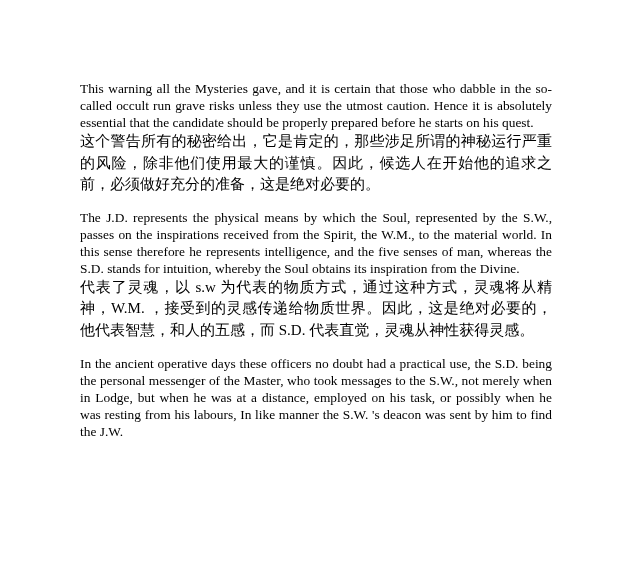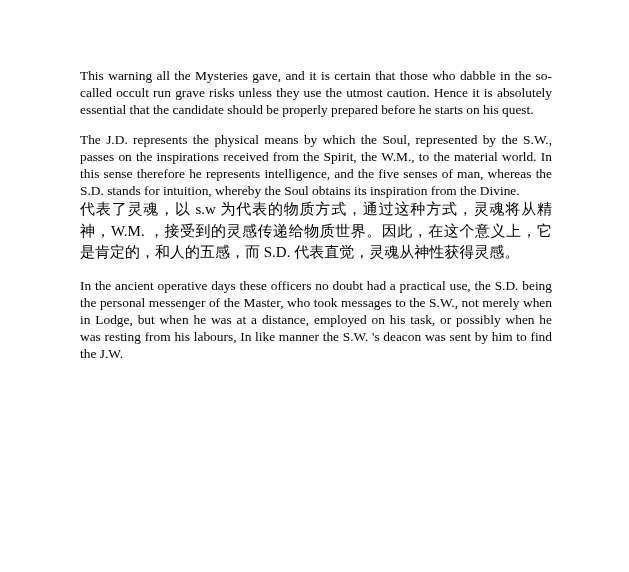--- a/index.html
+++ b/index.html
@@ -9,21 +9,21 @@
   }
   body {
     width: 629px;
     height: 572px;
     overflow: hidden;
     position: relative;
   }
   .doc-page {
     position: absolute;
     left: 80px;
-    top: 67px;
+    top: 80px;
     width: 472px;
     color: #000000;
   }
   .para {
     margin: 0 0 13px 0;
   }
   .en {
     font-family: "Liberation Serif", "DejaVu Serif", serif;
     font-size: 13.4px;
     line-height: 17px;
@@ -39,24 +39,25 @@
     color: #000000;
   }
 </style>
 </head>
 <body>
 
 <div class="doc-page">
 
   <div class="para">
     <div class="en">This warning all the Mysteries gave, and it is certain that those who dabble in the so-called occult run grave risks unless they use the utmost caution. Hence it is absolutely essential that the candidate should be properly prepared before he starts on his quest.</div>
+    <div class="zh">这个警告所有的秘密给出，它是肯定的，那些涉足所谓的神秘运行严重的风险，除非他们使用最大的谨慎。因此，候选人在开始他的追求之前，必须做好充分的准备，这是绝对必要的。</div>
   </div>
 
   <div class="para">
     <div class="en">The J.D. represents the physical means by which the Soul, represented by the S.W., passes on the inspirations received from the Spirit, the W.M., to the material world. In this sense therefore he represents intelligence, and the five senses of man, whereas the S.D. stands for intuition, whereby the Soul obtains its inspiration from the Divine.</div>
-    <div class="zh">代表了灵魂，以 s.w 为代表的物质方式，通过这种方式，灵魂将从精神，W.M. ，接受到的灵感传递给物质世界。因此，在这个意义上，它是肯定的，和人的五感，而 S.D. 代表直觉，灵魂从神性获得灵感。</div>
+    <div class="zh">代表了灵魂，以 s.w 为代表的物质方式，通过这种方式，灵魂将从精神，W.M. ，接受到的灵感传递给物质世界。因此，这是绝对必要的，他代表智慧，和人的五感，而 S.D. 代表直觉，灵魂从神性获得灵感。</div>
   </div>
 
   <div class="para">
     <div class="en">In the ancient operative days these officers no doubt had a practical use, the S.D. being the personal messenger of the Master, who took messages to the S.W., not merely when in Lodge, but when he was at a distance, employed on his task, or possibly when he was resting from his labours, In like manner the S.W. 's deacon was sent by him to find the J.W.</div>
   </div>
 
 </div>
 
 </body></html>

